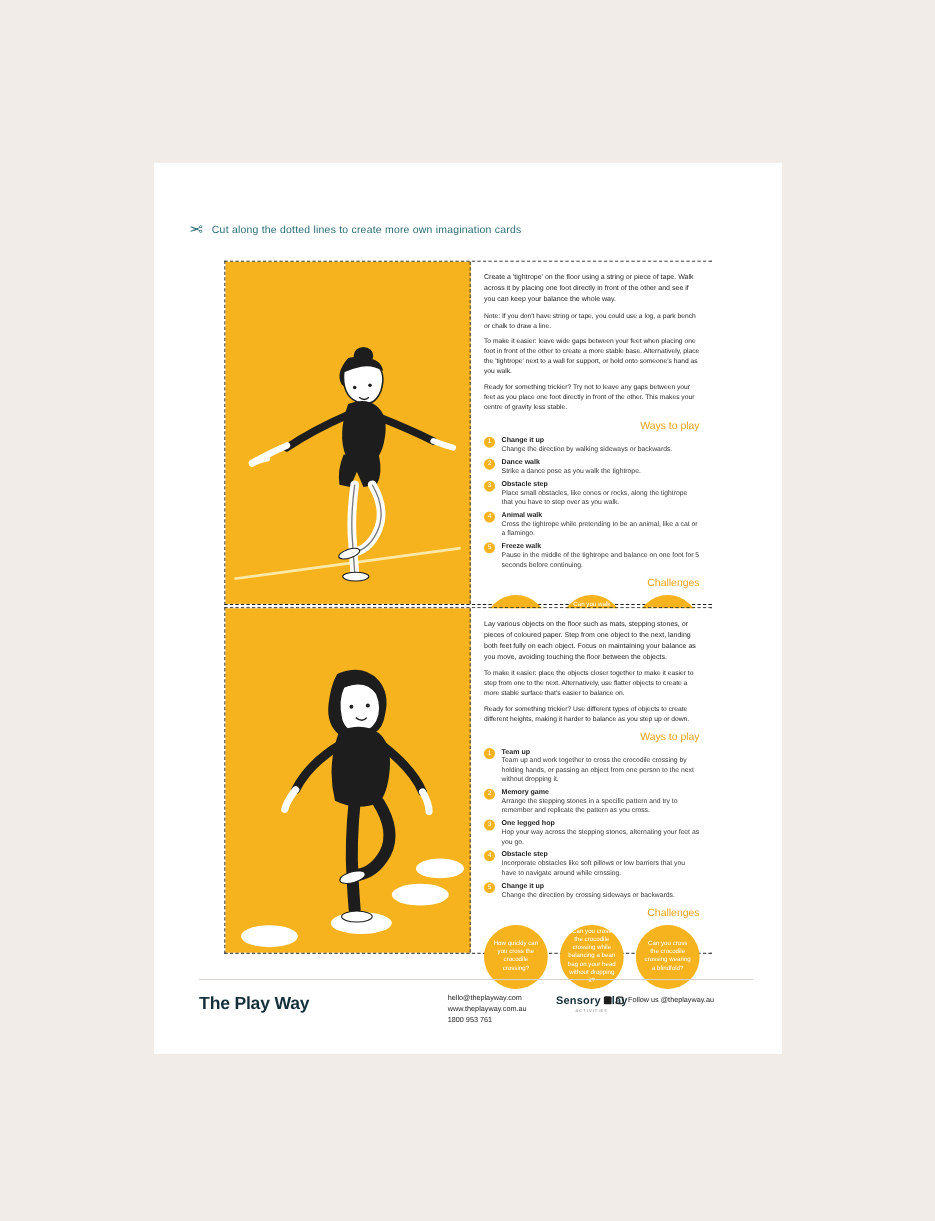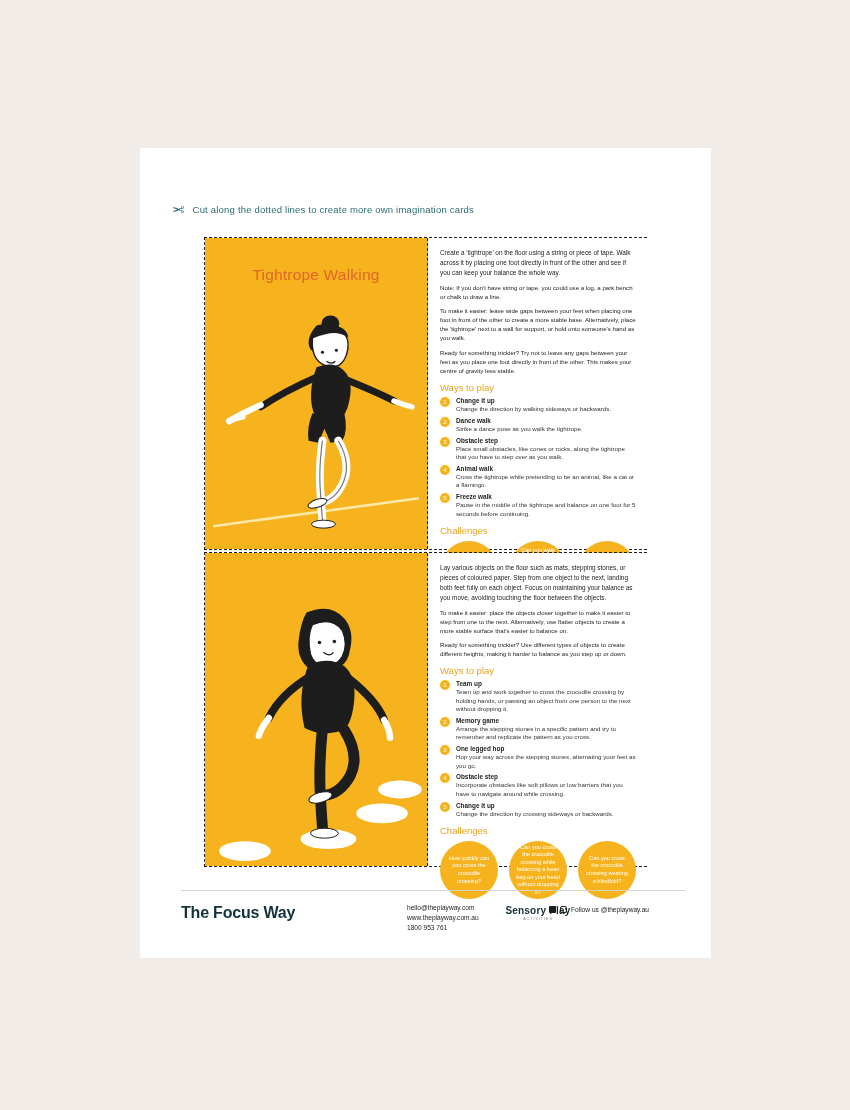--- a/index.html
+++ b/index.html
@@ -46,21 +46,21 @@
     text-align:center;color:#e0662a;font-size:15.5px;letter-spacing:.2px;
   }
   .card.two .card-title{top:24px;}
 
   
   .intro{
     font-size:6.4px;line-height:1.55;color:#232323;margin:0 0 5px 0;
   }
   .note{font-size:6.1px;line-height:1.5;color:#232323;margin:0 0 5px 0;}
   .sub-h{
-    color:#e8a31c;font-size:9.5px;margin:7px 0 4px 0;
+    color:#e8a31c;font-size:9.5px;margin:7px 0 4px 0;text-align:right;
   }
   ol.ways{margin:0;padding:0;list-style:none;}
   ol.ways li{
     position:relative;padding-left:16px;margin-bottom:3.5px;
   }
   .num{
     position:absolute;left:0;top:0;width:10px;height:10px;border-radius:50%;
     background:#f6b31d;color:#fff;font-size:6px;line-height:10px;text-align:center;
   }
   .w-title{font-size:6.4px;font-weight:bold;color:#1d1d1d;display:block;line-height:1.25;}
@@ -105,21 +105,20 @@
 
 <div class="page">
 
   <div class="cut-row" style="left:32px;top:54px;">
     <span class="scissors">✂</span>
     <span class="cut-text">Cut along the dotted lines to create more own imagination cards</span>
   </div>
 
   <div class="card one" style="left:64px;top:89px;">
     <div class="card-left">
-      <div class="card-title">Tightrope Walking</div>
       <svg class="illus" viewBox="0 0 223 313">
         <path d="M8 290 L215 262" stroke="#ffe9a8" stroke-width="2.5" fill="none"></path>
 
         <path d="M112 88 q16 -4 20 10 q4 14 -6 18 q-12 5 -20 -4 q-6 -10 6 -24z" fill="#1d1d1d"></path>
         <ellipse cx="126" cy="86" rx="9" ry="8" fill="#1d1d1d"></ellipse>
         <path d="M108 100 q-2 22 12 28 q16 6 22 -10 q5 -16 -4 -24 q-16 -10 -30 6z" fill="#fff" stroke="#1d1d1d" stroke-width="1.4"></path>
         <path d="M106 102 q4 -14 20 -14 q16 0 18 12 q-10 -6 -20 -4 q-10 2 -18 6z" fill="#1d1d1d"></path>
         <circle cx="118" cy="115" r="1.6" fill="#1d1d1d"></circle>
         <circle cx="132" cy="113" r="1.6" fill="#1d1d1d"></circle>
         <path d="M122 124 q5 4 9 0" stroke="#1d1d1d" stroke-width="1.2" fill="none"></path>
@@ -263,21 +262,21 @@
 
       <div class="brand">
         <div class="brand-name">Sensory Play</div>
         <div class="brand-sub">ACTIVITIES</div>
       </div>
     </div>
   </div>
 
   <div class="footer-rule" style="left:41px;top:742px;"></div>
   <div class="footer" style="left:41px;top:752px;">
-    <div class="logo">The Focus Way</div>
+    <div class="logo">The Play Way</div>
     <div class="contact">
       <div>hello@theplayway.com</div>
       <div>www.theplayway.com.au</div>
       <div>1800 953 761</div>
     </div>
     <div class="social">
       <span class="sq"></span>
       <span class="sq2"></span>
       <span>Follow us @theplayway.au</span>
     </div>

